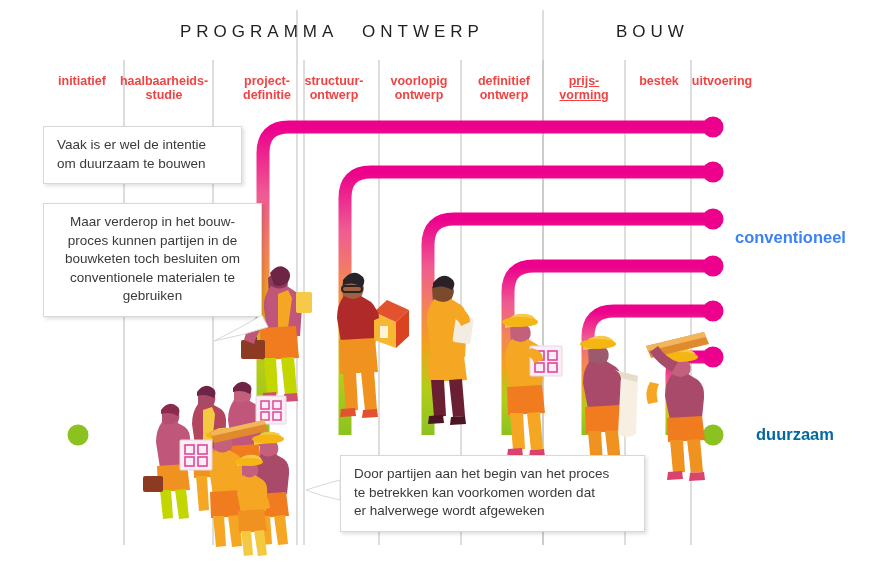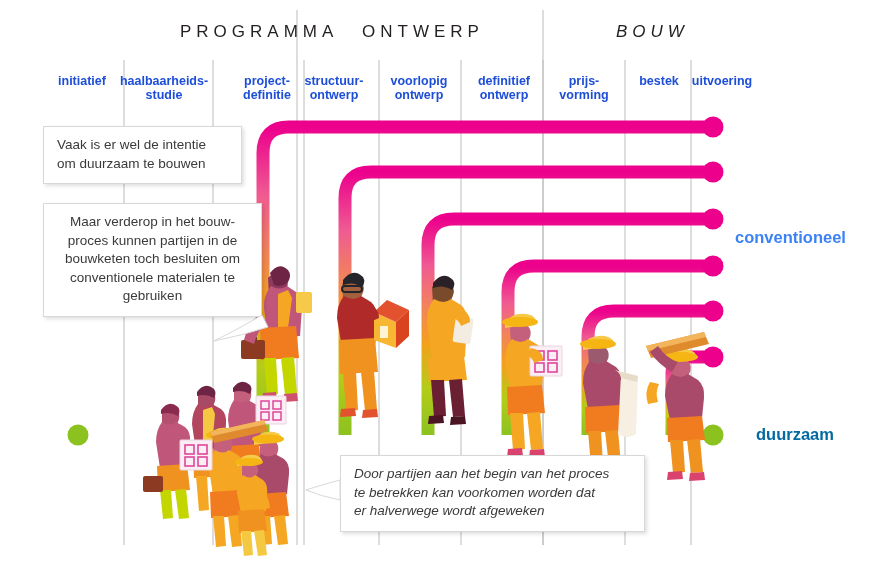--- a/index.html
+++ b/index.html
@@ -20,21 +20,21 @@
     color:#231f20;
     font-weight:400;
     white-space:nowrap;
   }
 
   
   .col-label{
     position:absolute;
     font-size:12.5px;
     font-weight:bold;
-    color:#1d4ed8;
+    color:#ef4444;
     line-height:14px;
     text-align:center;
     white-space:pre-line;
   }
 
   
   .callout{
     position:absolute;
     background:#ffffff;
     border:1px solid #d8d8d8;
@@ -302,48 +302,48 @@
         <path d="M13 79 l10 0 l2 24 l-9 1 z" fill="#f5c842"></path>
         <path d="M26 79 l10 -1 l3 25 l-9 1 z" fill="#f5c842"></path>
         <path d="M28 34 q12 4 14 22 l-9 2 q-2 -13 -8 -16 z" fill="#f5a623"></path>
       </g>
     </g>
   </svg>
 
   <div id="phase-titles">
       <div class="phase-title" style="left: 180px; top: 22px;">PROGRAMMA</div>
       <div class="phase-title" style="left: 362px; top: 22px;">ONTWERP</div>
-      <div class="phase-title" style="left: 616px; top: 22px; font-style: italic;">BOUW</div>
+      <div class="phase-title" style="left: 616px; top: 22px;">BOUW</div>
     </div>
   <div id="col-labels">
       <div class="col-label" style="left: 30px; top: 74px; width: 104px;">initiatief</div>
       <div class="col-label" style="left: 104px; top: 74px; width: 104px; margin-left: 8px;">haalbaarheids-
 studie</div>
       <div class="col-label" style="left: 215px; top: 74px; width: 104px;">project-
 definitie</div>
       <div class="col-label" style="left: 282px; top: 74px; width: 104px;">structuur-
 ontwerp</div>
       <div class="col-label" style="left: 367px; top: 74px; width: 104px;">voorlopig
 ontwerp</div>
       <div class="col-label" style="left: 452px; top: 74px; width: 104px;">definitief
 ontwerp</div>
-      <div class="col-label" style="left: 532px; top: 74px; width: 104px;">prijs-
+      <div class="col-label" style="left: 532px; top: 74px; width: 104px; text-decoration: underline;">prijs-
 vorming</div>
       <div class="col-label" style="left: 607px; top: 74px; width: 104px;">bestek</div>
       <div class="col-label" style="left: 670px; top: 74px; width: 104px;">uitvoering</div>
     </div>
   <div id="callouts">
       <div class="callout" style="left: 43px; top: 126px; width: 199px; min-height: 47px;">Vaak is er wel de intentie
 om duurzaam te bouwen</div>
       <div class="callout" style="left: 43px; top: 203px; width: 219px; min-height: 112px; text-align: center;">Maar verderop in het bouw-
 proces kunnen partijen in de
 bouwketen toch besluiten om
 conventionele materialen te
 gebruiken</div>
-      <div class="callout" style="left: 340px; top: 455px; width: 305px; min-height: 71px; font-style: italic;">Door partijen aan het begin van het proces
+      <div class="callout" style="left: 340px; top: 455px; width: 305px; min-height: 71px;">Door partijen aan het begin van het proces
 te betrekken kan voorkomen worden dat
 er halverwege wordt afgeweken</div>
     </div>
   <div id="legends">
       <div class="legend-label" style="left: 735px; top: 228px; color: #3b82f6;">conventioneel</div>
       <div class="legend-label" style="left: 756px; top: 425px; color: #0369a1;">duurzaam</div>
     </div>
 
 <svg class="layer" viewBox="0 0 877 577" style="z-index: 4; pointer-events: none;">
       <path d="M262 315 q-20 12 -48 26 q30 -6 54 -14 z" fill="#ffffff" stroke="#d8d8d8" stroke-width="1"></path>

